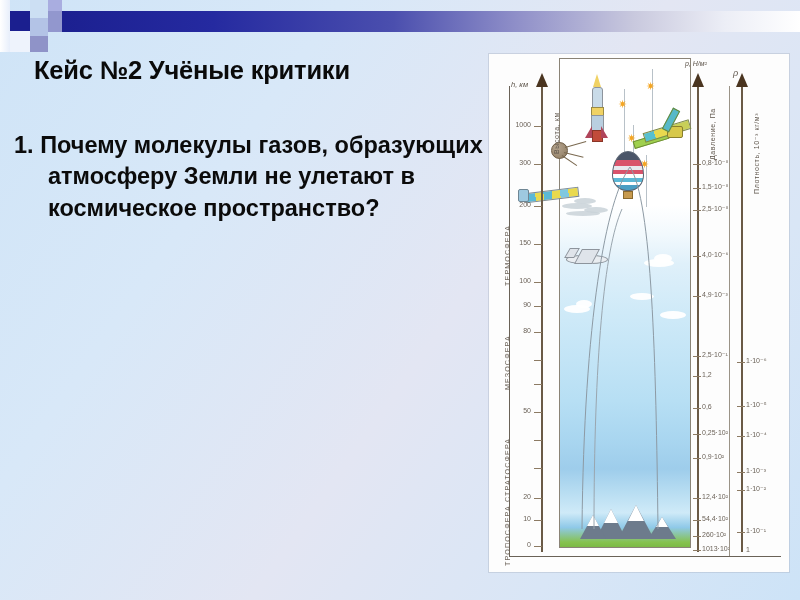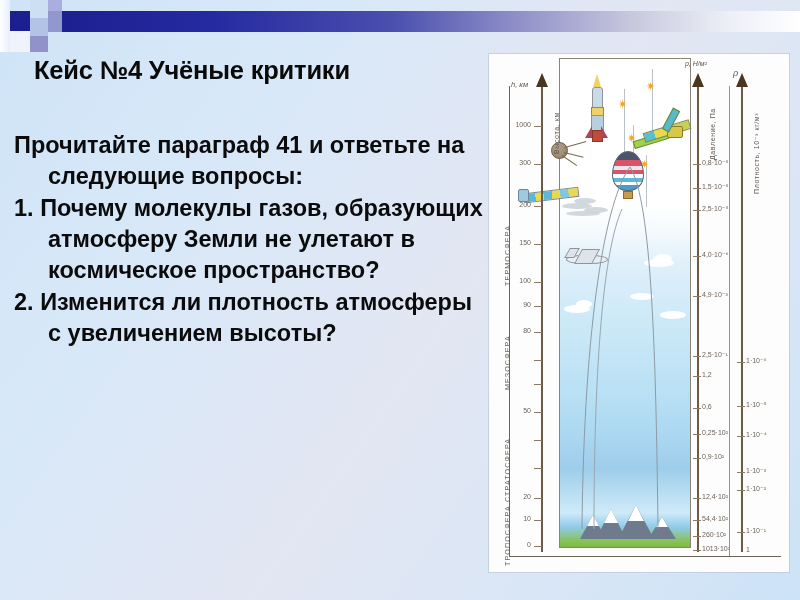--- a/index.html
+++ b/index.html
@@ -133,26 +133,24 @@
   <div class="bar"></div>
   <div class="sq sq-b"></div>
   <div class="sq sq-c"></div>
   <div class="sq sq-d"></div>
   <div class="sq sq-e"></div>
   <div class="sq sq-f"></div>
   <div class="sq sq-h"></div>
   <div class="sq sq-a"></div>
 </div>
 
-<div id="title">Кейс №4  Учёные критики</div>
+<div id="title">Кейс №2  Учёные критики</div>
 
 <div id="body-text">
-  <div class="para hang">Прочитайте параграф 41 и ответьте на следующие вопросы:</div>
   <div class="para hang2">1. Почему молекулы газов, образующих атмосферу Земли не улетают в космическое пространство?</div>
-  <div class="para hang2">2. Изменится ли плотность атмосферы с увеличением высоты?</div>
 </div>
 
 <div id="fig">
   <div id="figinner">
 
     <div id="sky">
 
       <div class="mtrail" style="left:92px;top:10px;height:70px;"></div>
       <div class="meteor" style="left:86px;top:22px;">✷</div>
       <div class="mtrail" style="left:64px;top:30px;height:66px;"></div>

